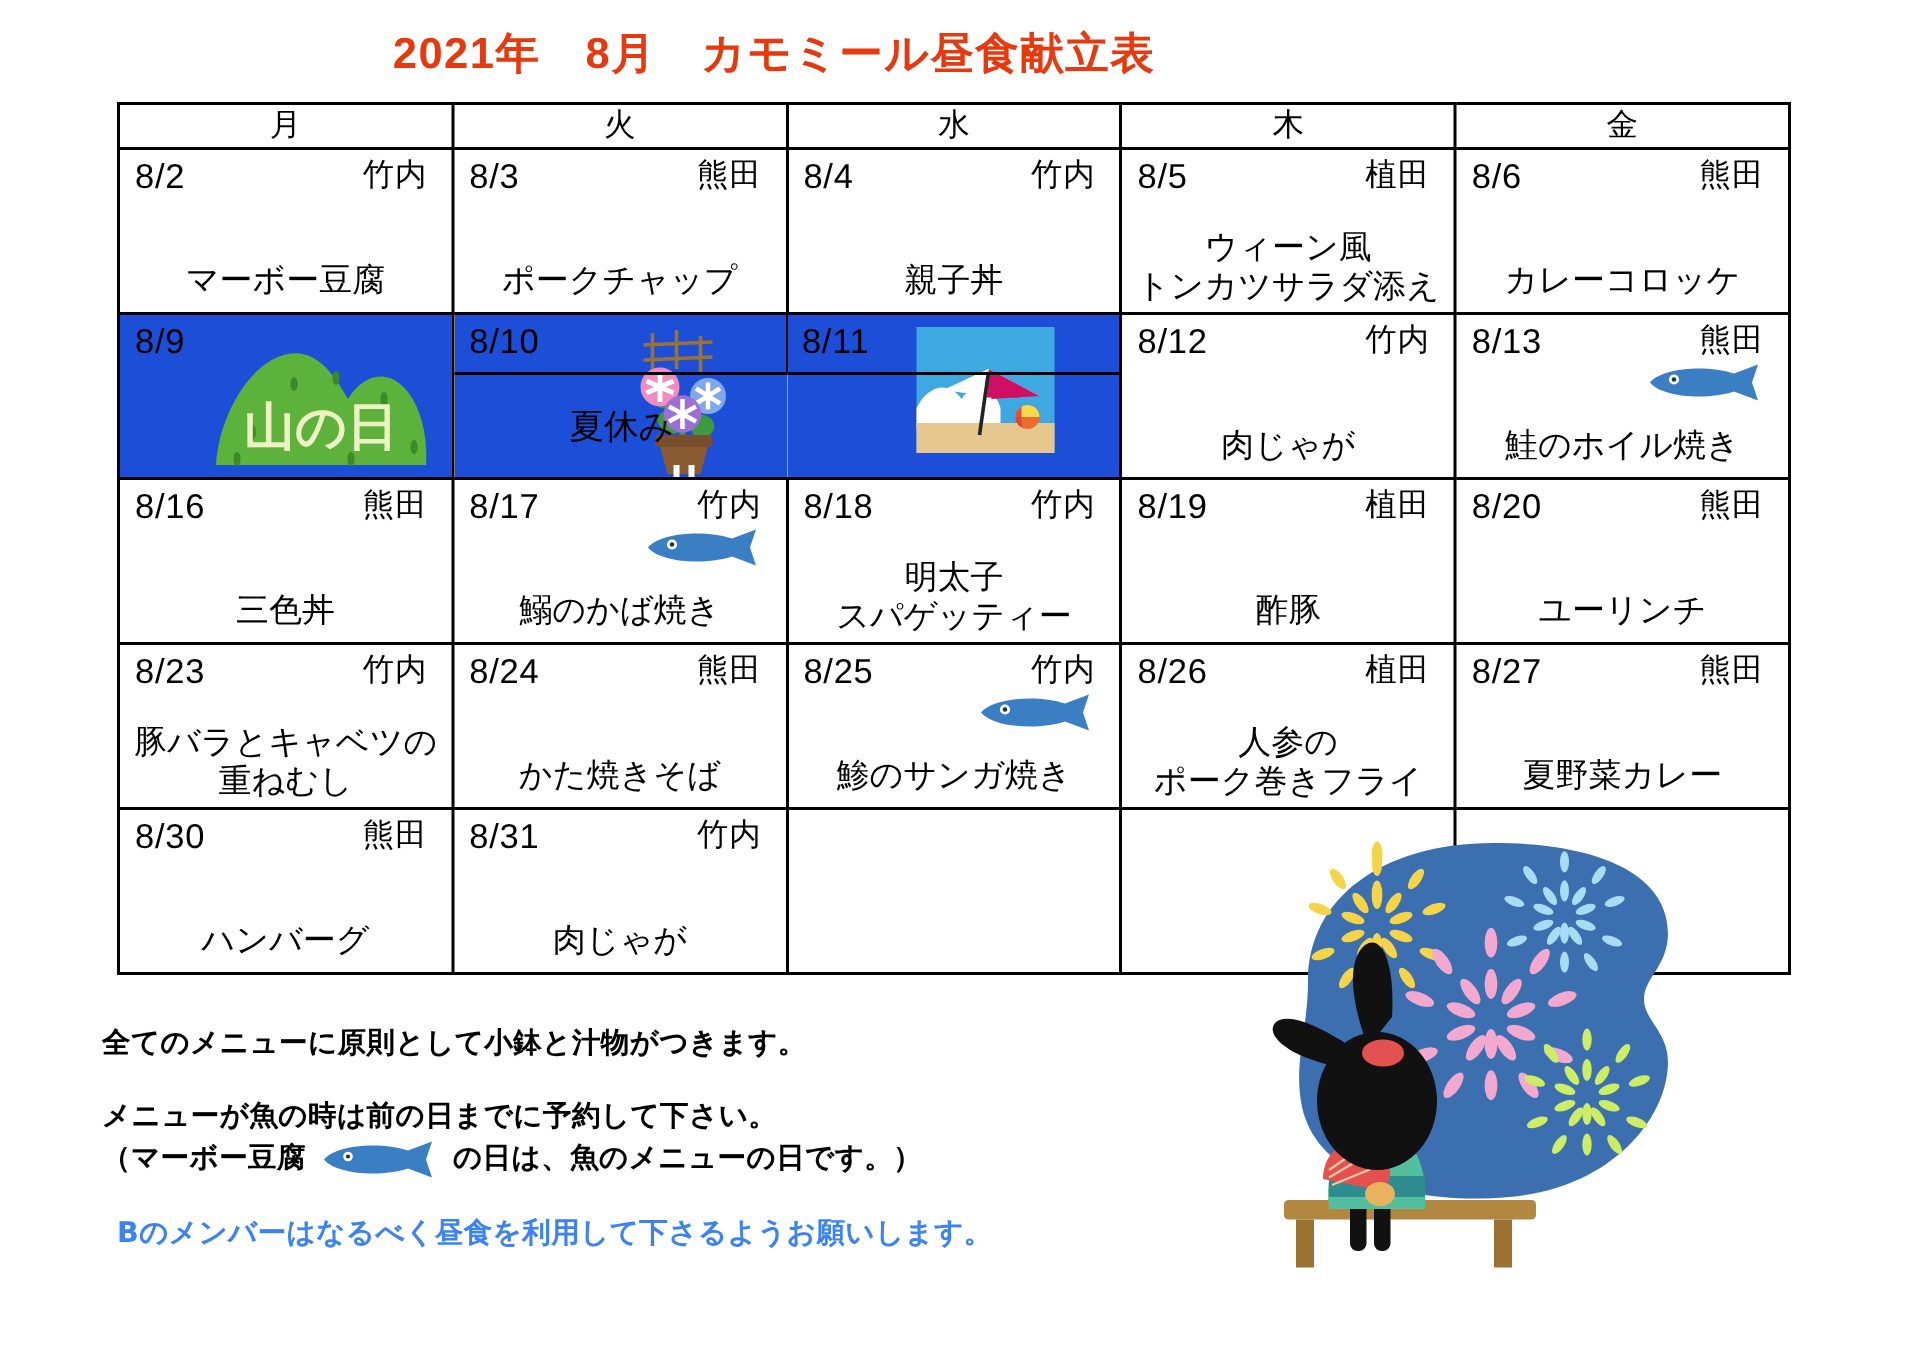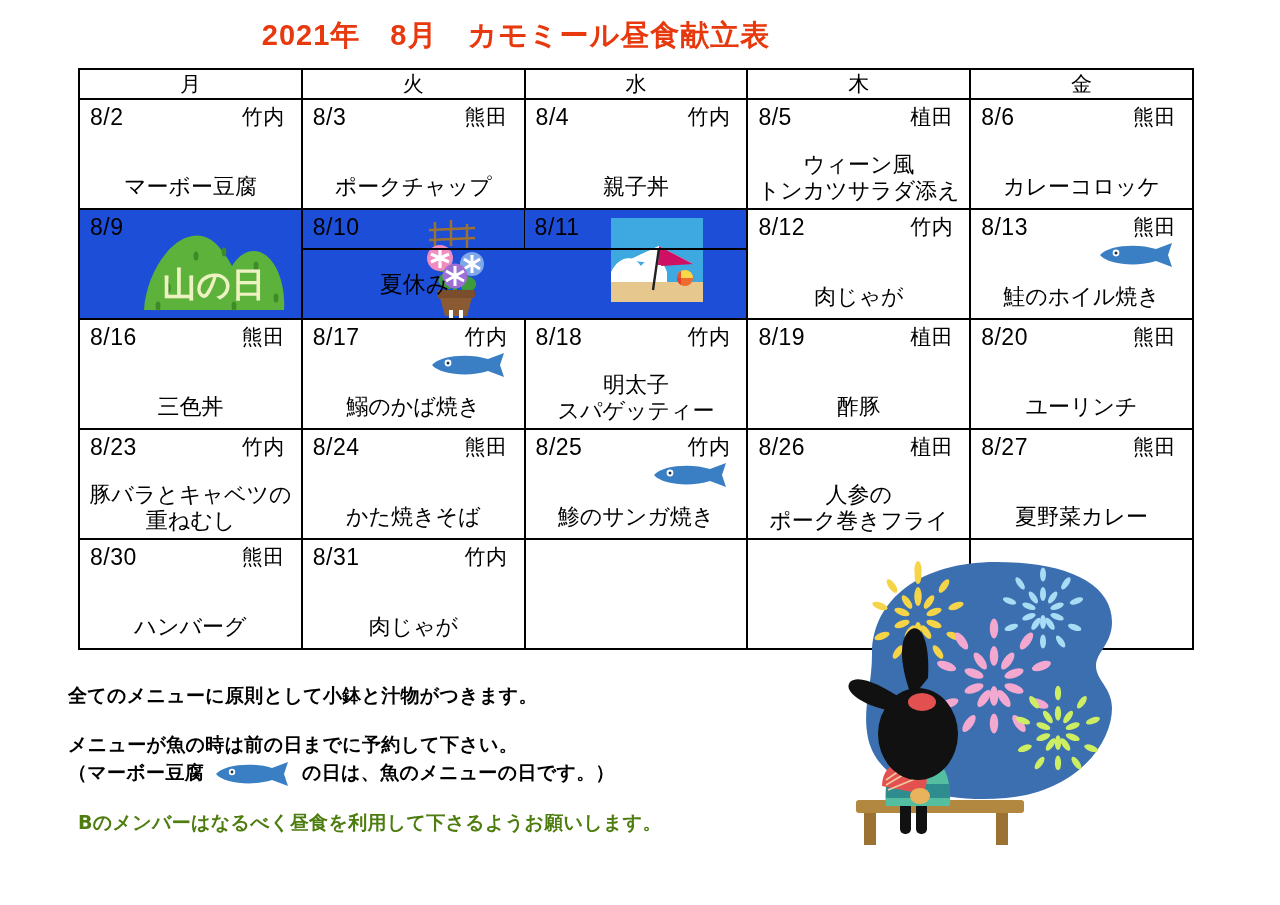--- a/index.html
+++ b/index.html
@@ -138,21 +138,21 @@
   #notes-red {
     position: absolute;
     left: 78px;
     top: 808px;
     width: 740px;
     font-family: "DejaVu Sans", "Liberation Sans", sans-serif;
     font-weight: bold;
     font-size: 19px;
     line-height: 1.55;
     letter-spacing: 0.3px;
-    color: #4d7c0f;
+    color: #3b82f6;
   }
 
   
   #illus-hanabi {
     position: absolute;
     left: 800px;
     top: 548px;
     width: 400px;
     height: 330px;
   }

